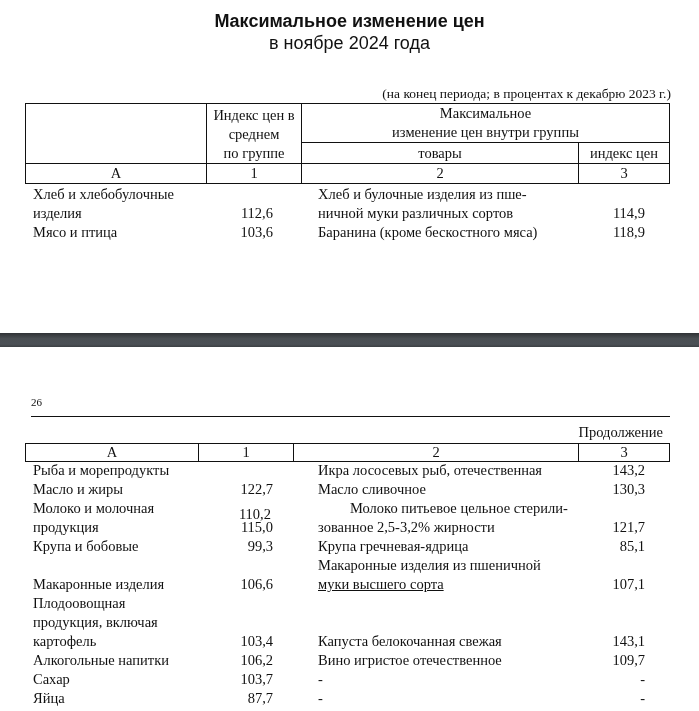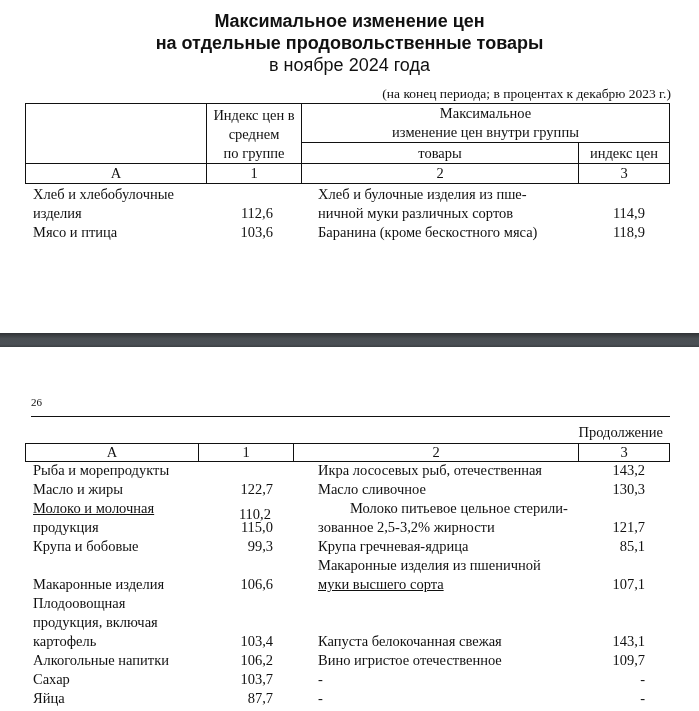--- a/index.html
+++ b/index.html
@@ -24,21 +24,20 @@
   table.hdr2 { position:absolute; left:25px; top:443px; width:645px; border-collapse:collapse;
                font-size:14.5px; }
   table.hdr2 td { border:1px solid #111; text-align:center; line-height:17px; padding:0; }
 </style>
 </head>
 <body>
 
 <div>
   <div class="title" style="top:10px">
     <div><b>Максимальное изменение цен</b></div>
-    <div><b>на отдельные продовольственные товары</b></div>
     <div>в ноябре 2024 года</div>
   </div>
   <div class="units">(на конец периода; в процентах к декабрю 2023 г.)</div>
 
   <table class="hdr">
     <tbody>
         <tr>
       <td rowspan="2" style="width:172px"></td>
       <td rowspan="2" style="width:86px;padding-top:2px">
         <div>Индекс цен в</div>
@@ -105,21 +104,21 @@
         <div class="row num" style="top: 461px; left: 218px; width: 53px; margin-top: 44px;">110,2</div>
         <div class="row num" style="top: 461px; left: 560px; width: 85px;">143,2</div>
       </div>
       <div>
         <div class="row " style="top: 480px; left: 33px;">Масло и жиры</div>
         <div class="row " style="top: 480px; left: 318px;">Масло сливочное</div>
         <div class="row num" style="top: 480px; left: 220px; width: 53px;">122,7</div>
         <div class="row num" style="top: 480px; left: 560px; width: 85px;">130,3</div>
       </div>
       <div>
-        <div class="row " style="top: 499px; left: 33px; text-decoration: underline;">Молоко и молочная</div>
+        <div class="row " style="top: 499px; left: 33px;">Молоко и молочная</div>
         <div class="row " style="top: 499px; left: 318px; margin-left: 32px;">Молоко питьевое цельное стерили-</div>
         <div class="row " style="top: 518px; left: 33px;">продукция</div>
         <div class="row " style="top: 518px; left: 318px;">зованное 2,5-3,2% жирности</div>
         <div class="row num" style="top: 518px; left: 220px; width: 53px;">115,0</div>
         <div class="row num" style="top: 518px; left: 560px; width: 85px;">121,7</div>
       </div>
       <div>
         <div class="row " style="top: 537px; left: 33px;">Крупа и бобовые</div>
         <div class="row " style="top: 537px; left: 318px;">Крупа гречневая-ядрица</div>
         <div class="row num" style="top: 537px; left: 220px; width: 53px;">99,3</div>

